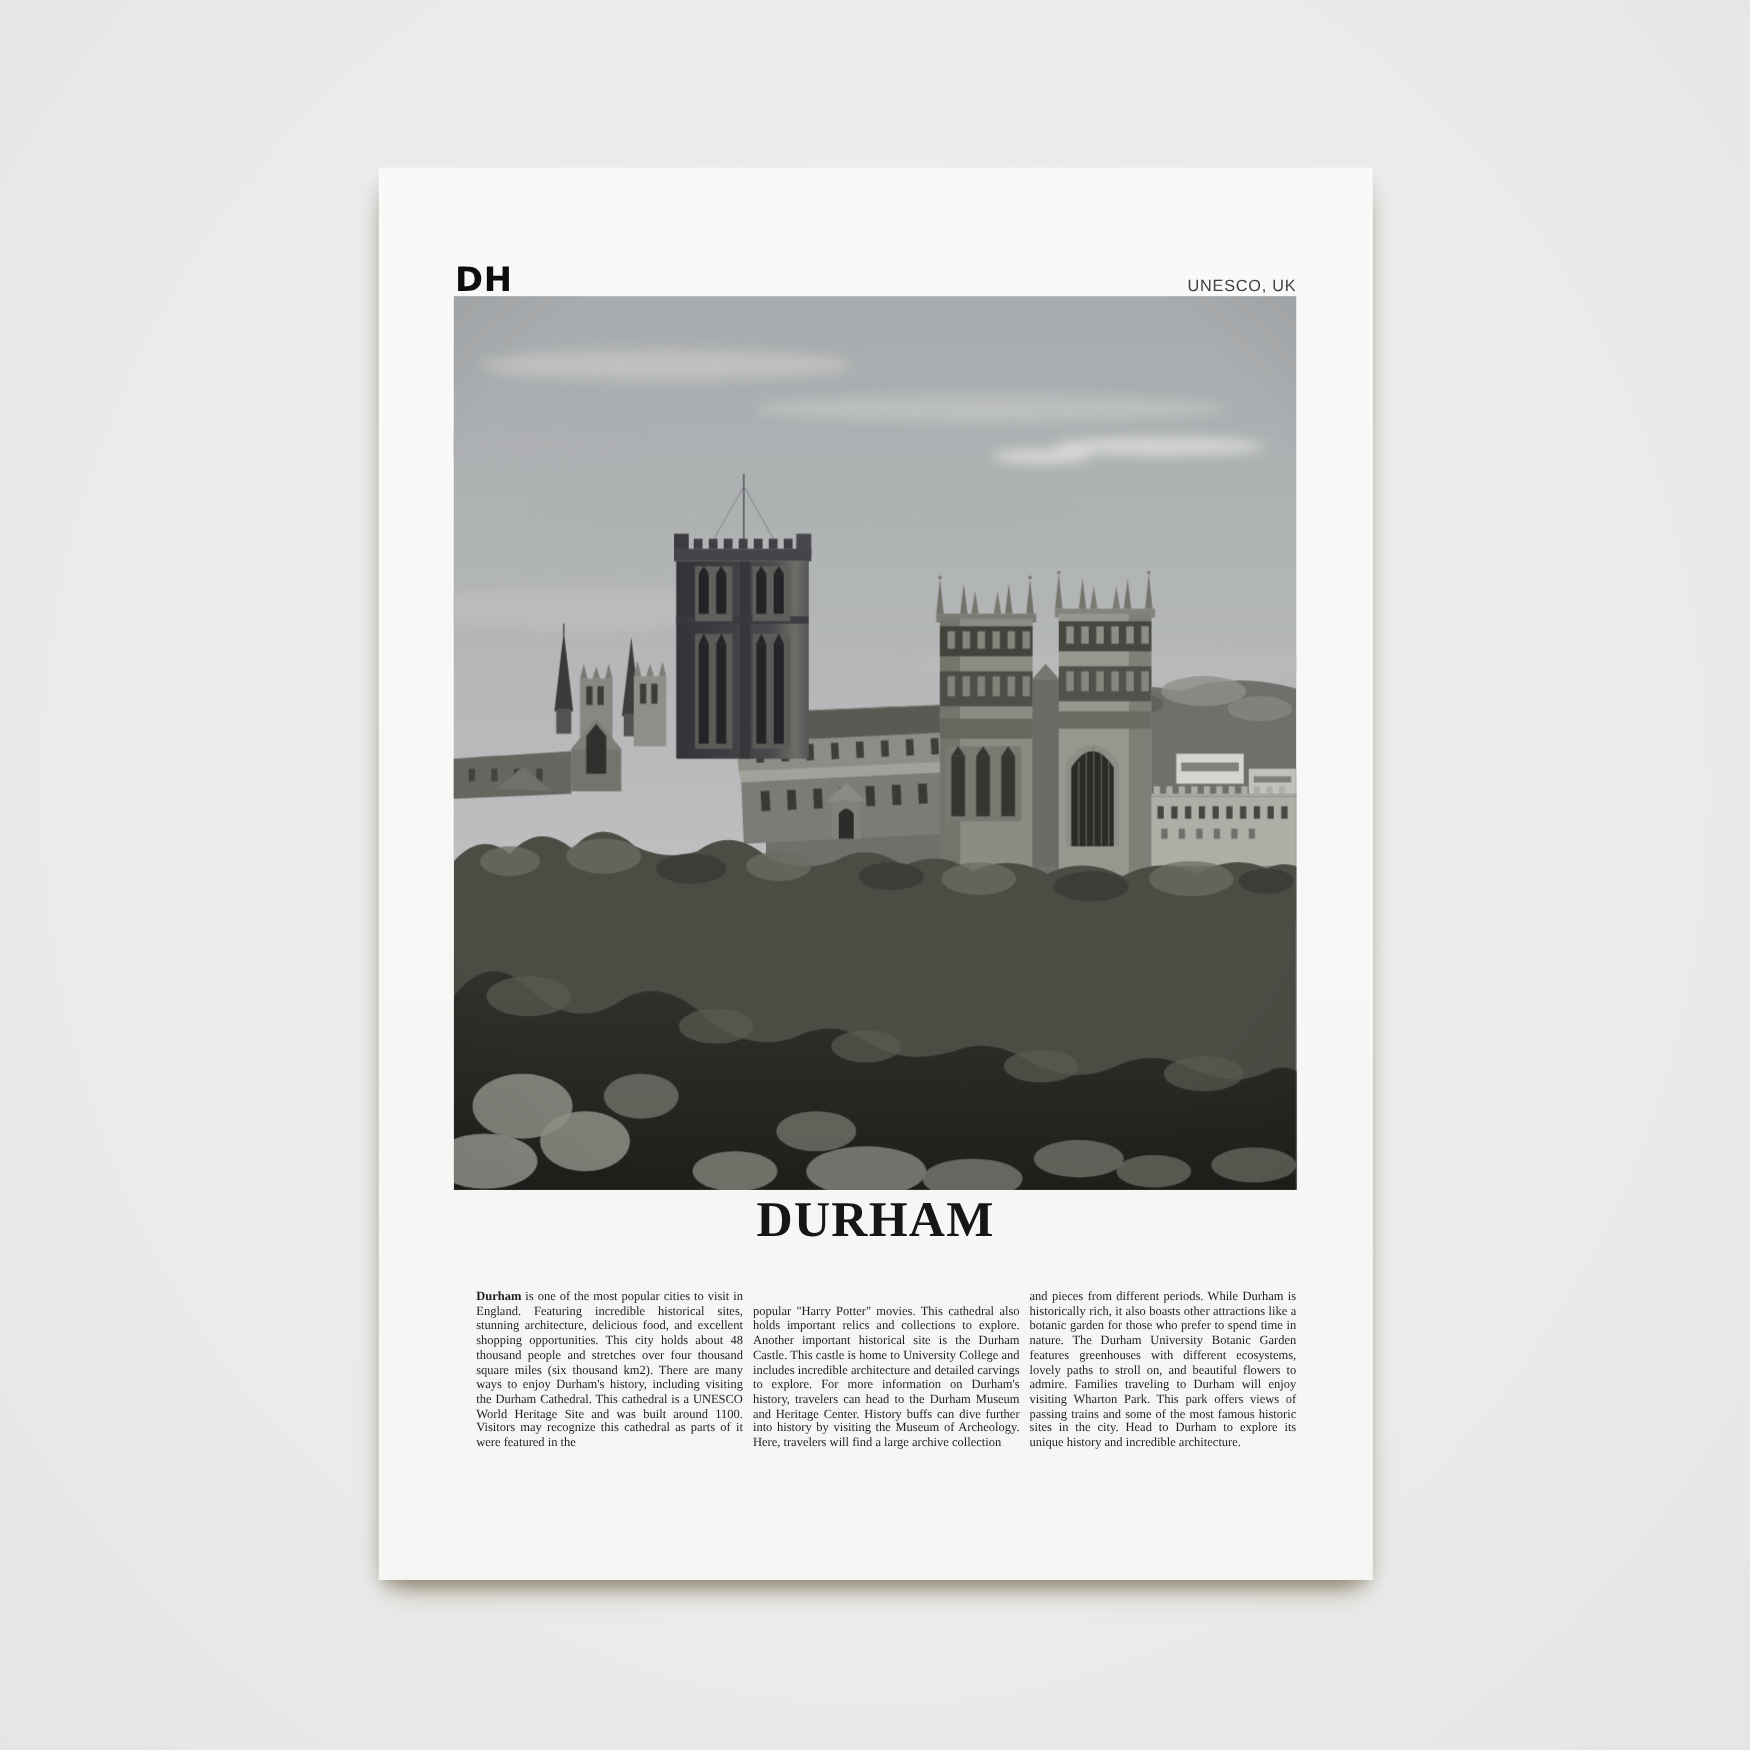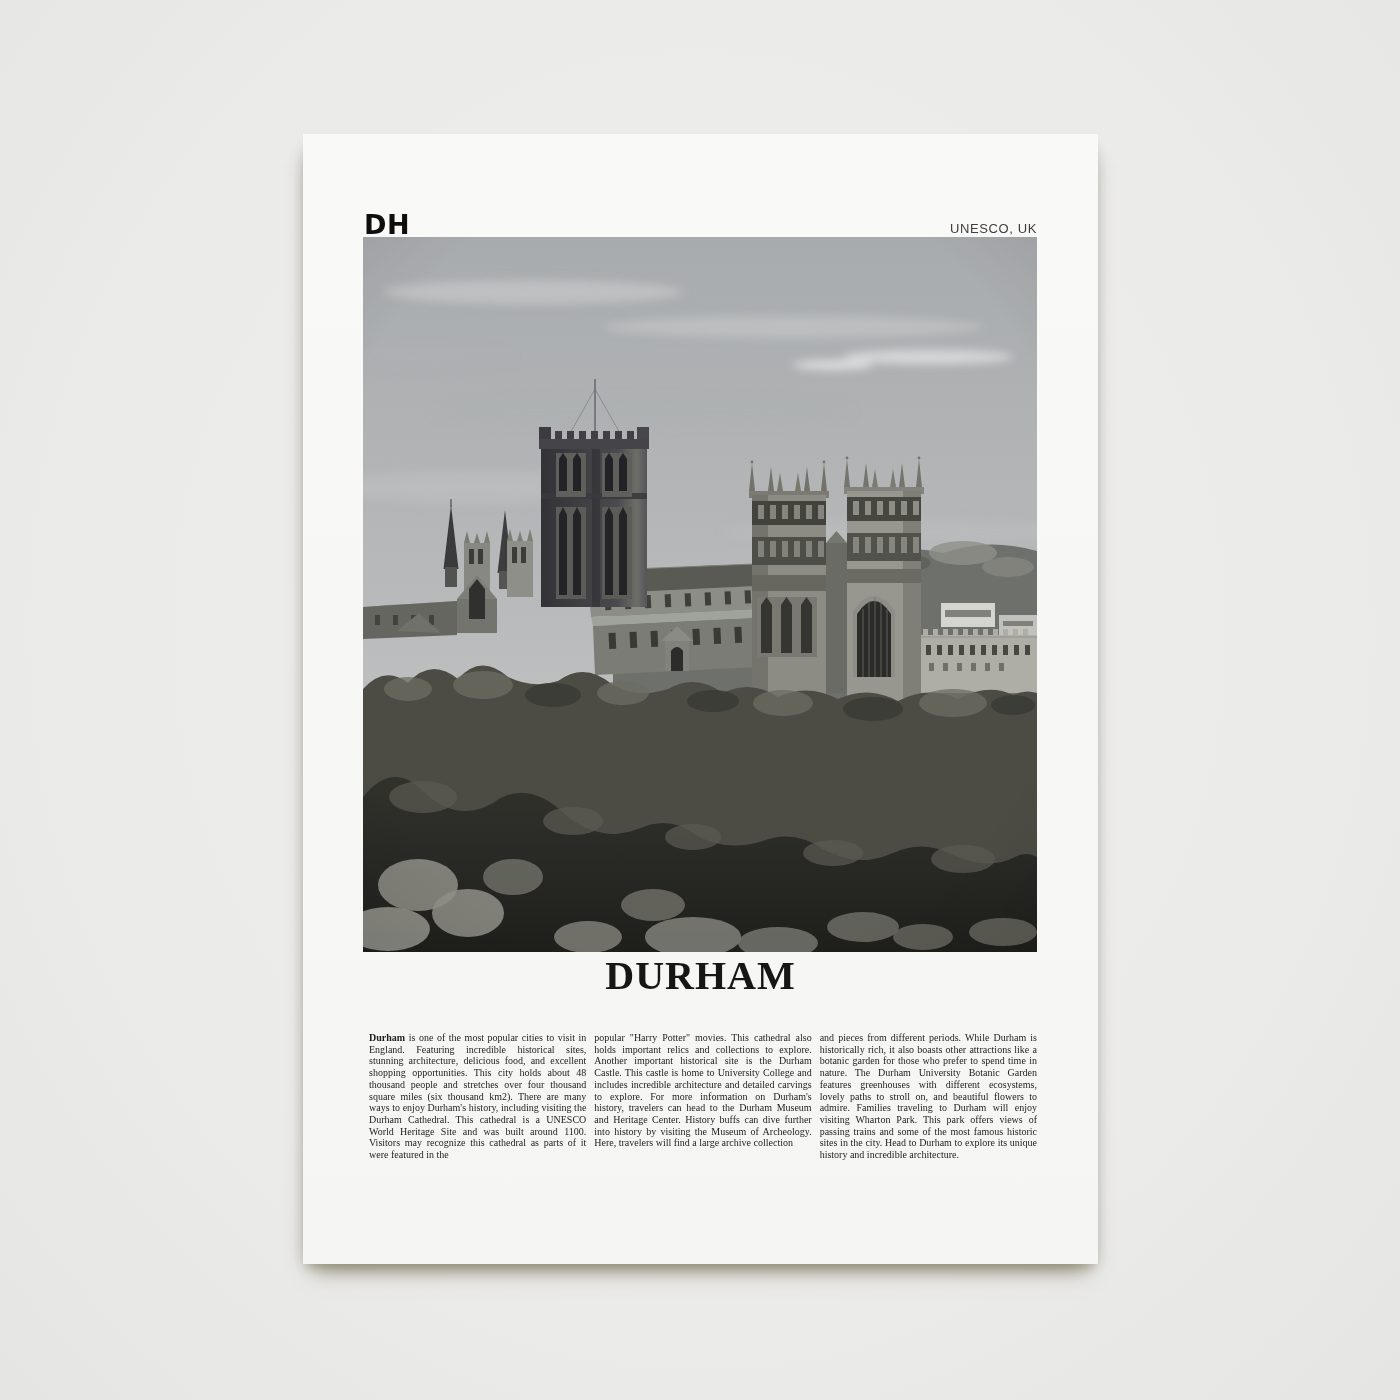--- a/index.html
+++ b/index.html
@@ -30,22 +30,22 @@
     position:absolute;left:60px;top:103px;width:674px;height:715px;
     background:#b5b7b8;overflow:hidden;
   }
   .photo svg{display:block;}
   .title{
     position:absolute;left:0;width:100%;top:822px;margin:0;text-align:center;
     font-family:"Liberation Serif",serif;font-weight:700;font-size:40px;line-height:1;
     letter-spacing:1px;color:#161616;
   }
   .columns{
-    position:absolute;left:66px;right:61px;top:898px;
-    display:flex;gap:8px;
+    position:absolute;left:78px;right:61px;top:898px;
+    display:flex;gap:8px;align-items:flex-end;
   }
   .col{
     flex:1;margin:0;
     font-family:"Liberation Serif",serif;font-size:10px;line-height:11.7px;
     text-align:justify;color:#1d1d1d;
   }
   .col strong{font-weight:700;}
 </style>
 </head>
 <body>

